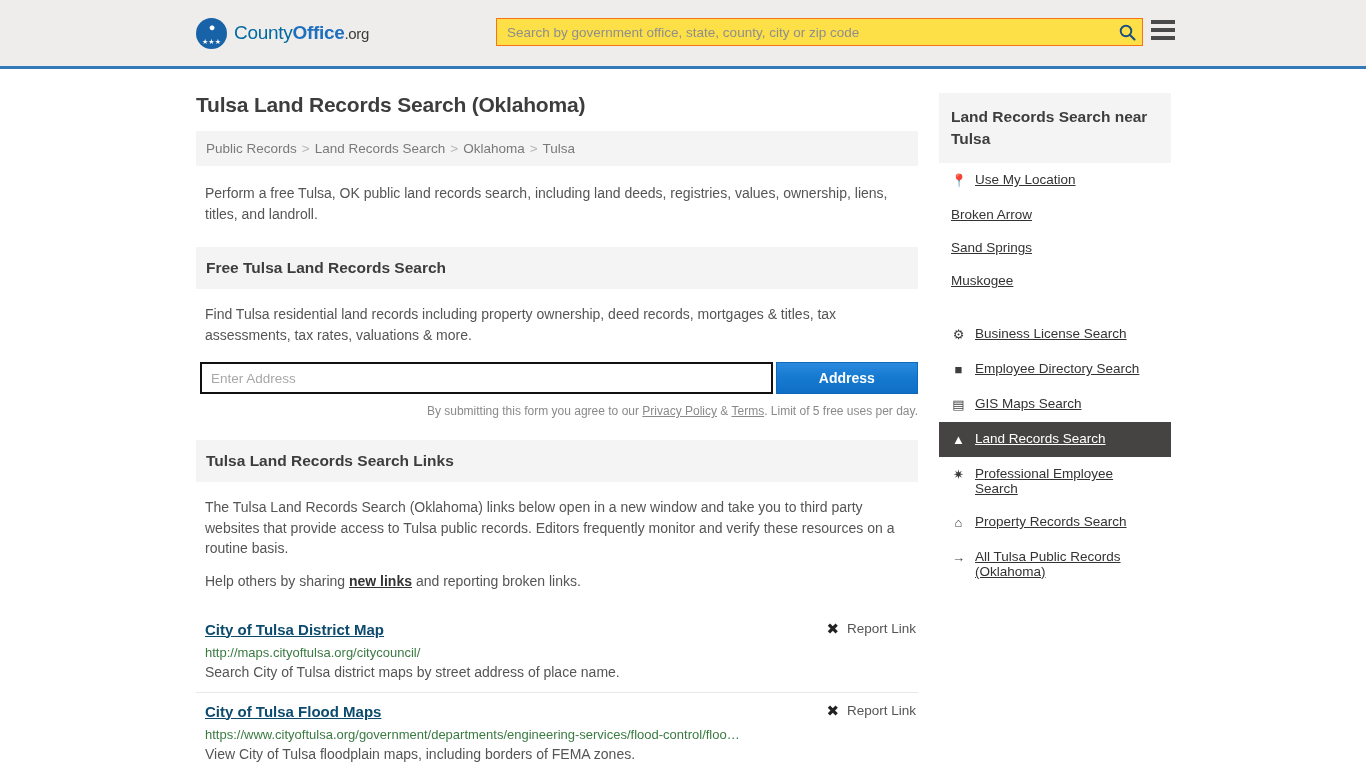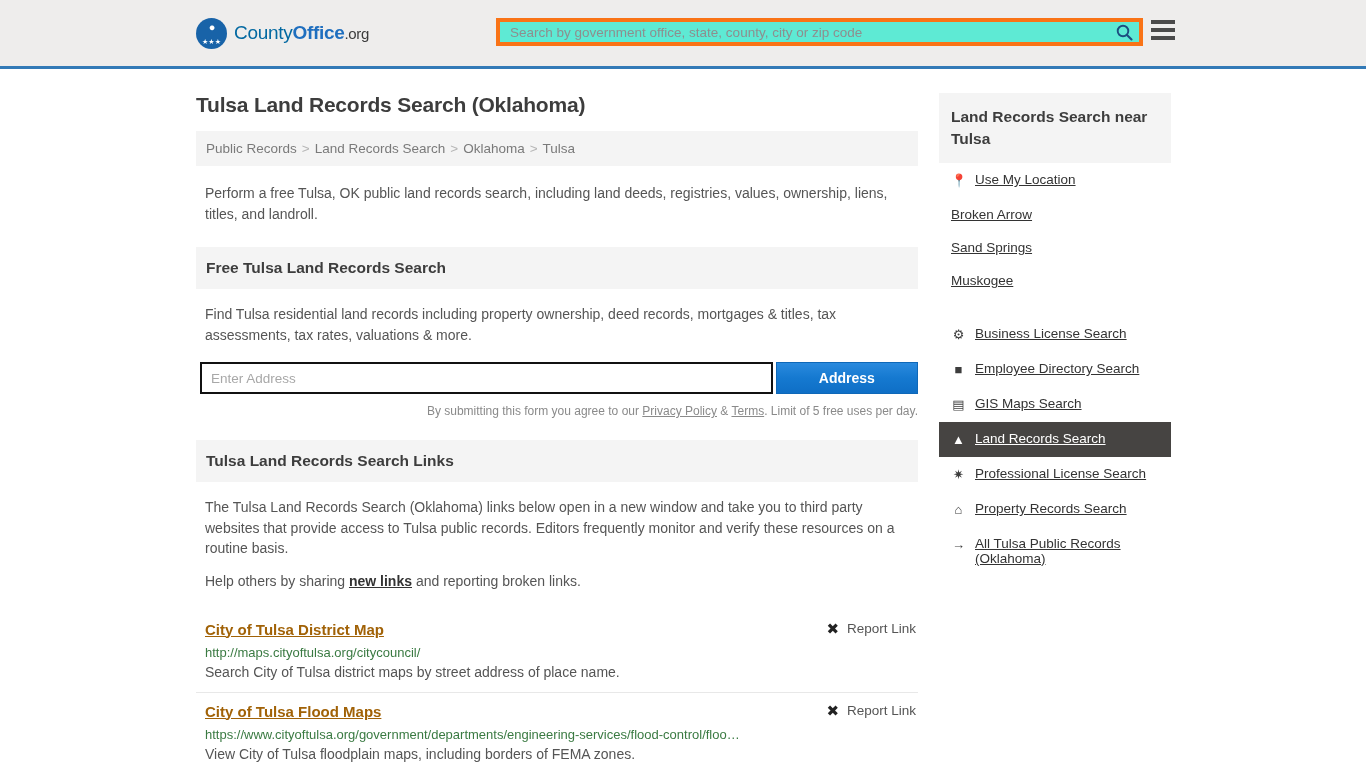--- a/index.html
+++ b/index.html
@@ -62,22 +62,22 @@
   .brand-text .b1 { color: #0369a1; }
   .brand-text .b2 { color: #1f6fbf; font-weight: bold; }
   .brand-text .b3 { color: #3b3b3b; font-size: 15px; }
 
   .header-search {
     position: absolute;
     left: 496px;
     top: 18px;
     width: 647px;
     height: 28px;
-    background: #5eead4;
-    border: 4px solid #f97316;
+    background: #fde047;
+    border: 1px solid #f97316;
     display: flex;
     align-items: center;
   }
   .header-search input {
     flex: 1;
     border: none;
     outline: none;
     font-family: "Liberation Sans", sans-serif;
     font-size: 13.5px;
     color: #444;
@@ -218,21 +218,21 @@
   .results { margin-top: 22px; }
   .result {
     padding: 10px 9px 12px 9px;
     border-top: 1px solid #e8e8e8;
     position: relative;
   }
   .result:first-child { border-top: none; }
   .result-title {
     font-size: 15px;
     font-weight: bold;
-    color: #a16207;
+    color: #0c4a6e;
     display: inline-block;
     margin-bottom: 7px;
   }
   .result-url {
     font-size: 13px;
     color: #3a7a42;
     margin-bottom: 4px;
     white-space: nowrap;
     overflow: hidden;
     text-overflow: ellipsis;
@@ -409,21 +409,21 @@
         <li class="side-item">
           <span class="ico">▤</span>
           <a href="#">GIS Maps Search</a>
         </li>
         <li class="side-item active">
           <span class="ico">▲</span>
           <a href="#">Land Records Search</a>
         </li>
         <li class="side-item">
           <span class="ico">✷</span>
-          <a href="#">Professional License Search</a>
+          <a href="#">Professional Employee Search</a>
         </li>
         <li class="side-item">
           <span class="ico">⌂</span>
           <a href="#">Property Records Search</a>
         </li>
         <li class="side-item">
           <span class="ico">→</span>
           <a href="#">All Tulsa Public Records (Oklahoma)</a>
         </li>
       </ul>

